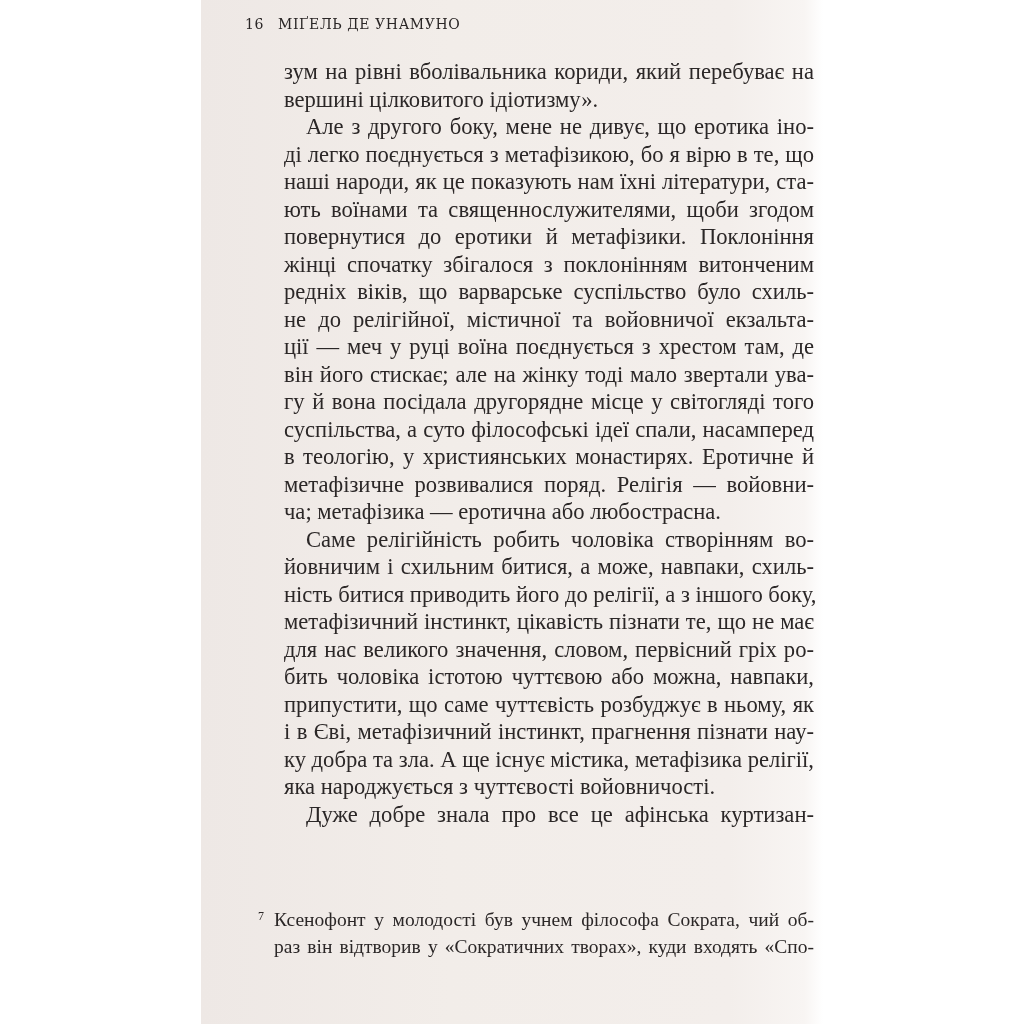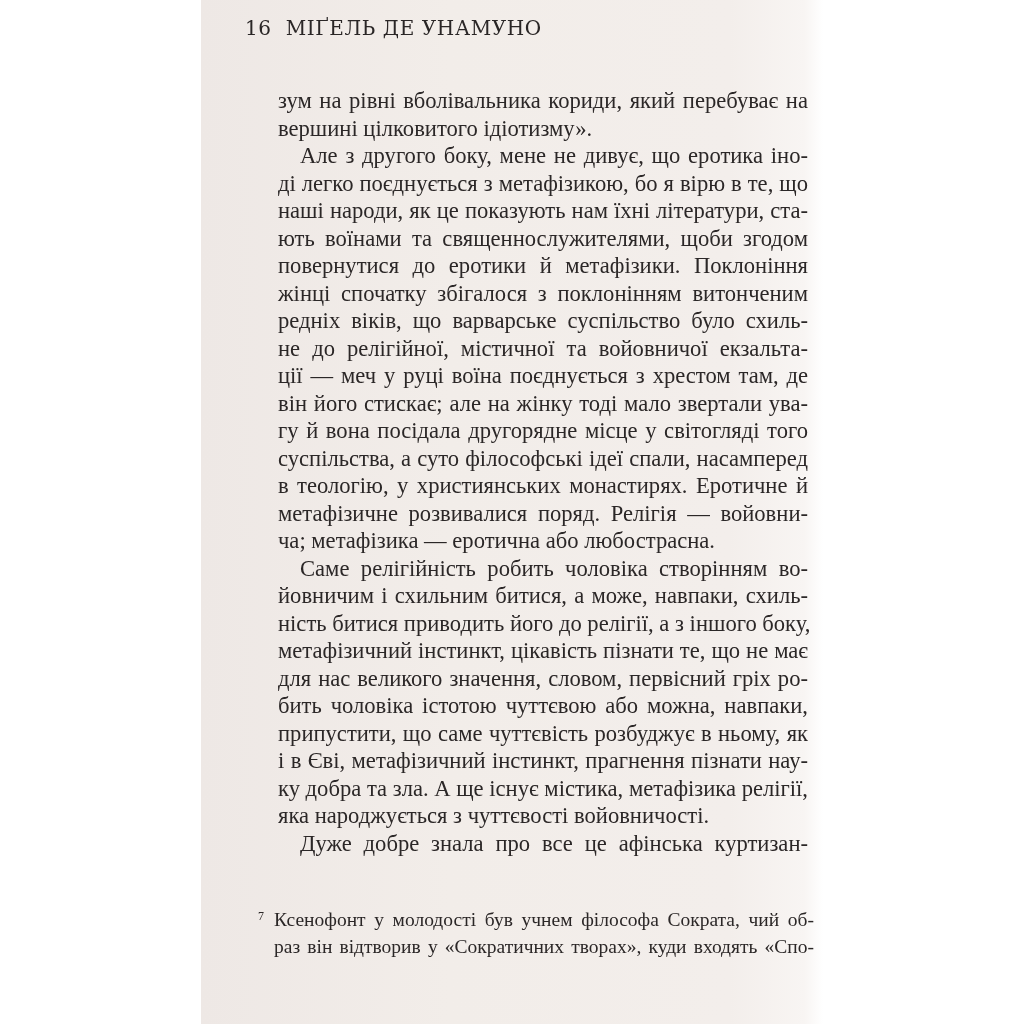--- a/index.html
+++ b/index.html
@@ -3,27 +3,27 @@
 <meta charset="utf-8">
 <style>
   html, body { margin:0; padding:0; }
   body { width:1024px; height:1024px; background:#ffffff; position:relative; overflow:hidden; }
   .page {
     position:absolute; left:201px; top:0; width:622px; height:1024px;
     background: linear-gradient(to right, #eee8e5 0%, #f2ede9 40%, #f3eeeb 85%, #f8f5f3 97%, #ffffff 100%);
   }
   .running-head {
     position:absolute; left:44px; top:16px;
-    font-family:"DejaVu Serif", serif; font-size:20px; color:#2a2626; letter-spacing:0.6px;
+    font-family:"DejaVu Serif", serif; font-size:14px; color:#2a2626; letter-spacing:0.6px;
     white-space:nowrap;
   }
   .running-head .pnum { margin-right:14px; }
   .body-text {
-    position:absolute; left:77px; top:58px; width:530px;
-    font-family:"Liberation Serif", serif; font-size:22.6px; line-height:27.5px; color:#2b2727;margin-top:29px;
+    position:absolute; left:83px; top:58px; width:530px;
+    font-family:"Liberation Serif", serif; font-size:22.6px; line-height:27.5px; color:#2b2727;
   }
   .line { white-space:nowrap; text-align:justify; text-align-last:justify; display:block; height:27.5px; }
   .line.last { text-align-last:left; }
   .line.indent { padding-left:22px; }
   sup { font-size:12px; line-height:0; vertical-align:super; }
   .footnote {
     position:absolute; left:57px; top:907px; width:556px;
     font-family:"Liberation Serif", serif; font-size:19.5px; line-height:26.5px; color:#2b2727;
   }
   .footnote .fn-mark { position:absolute; left:0; top:-4px; font-size:12px; }

